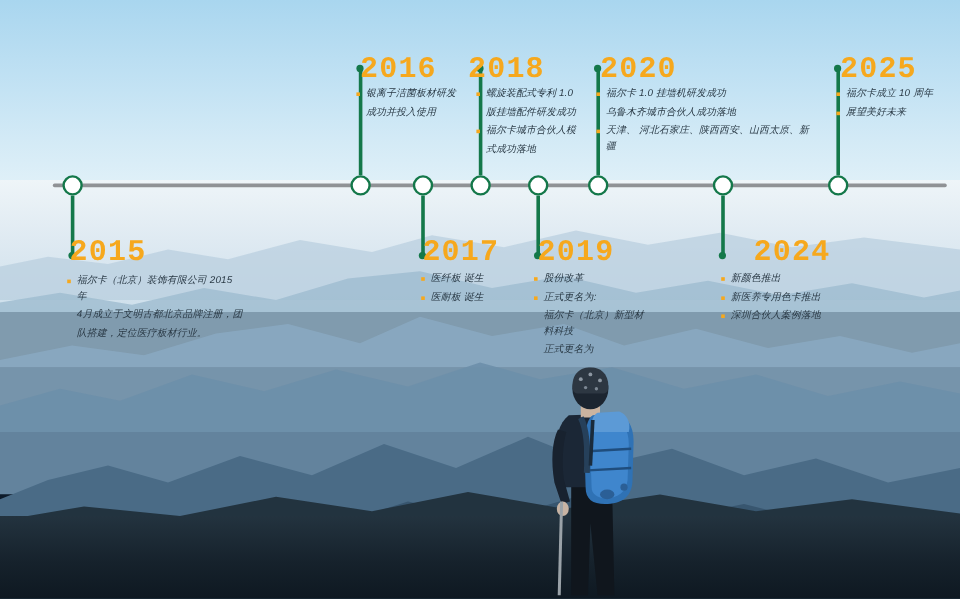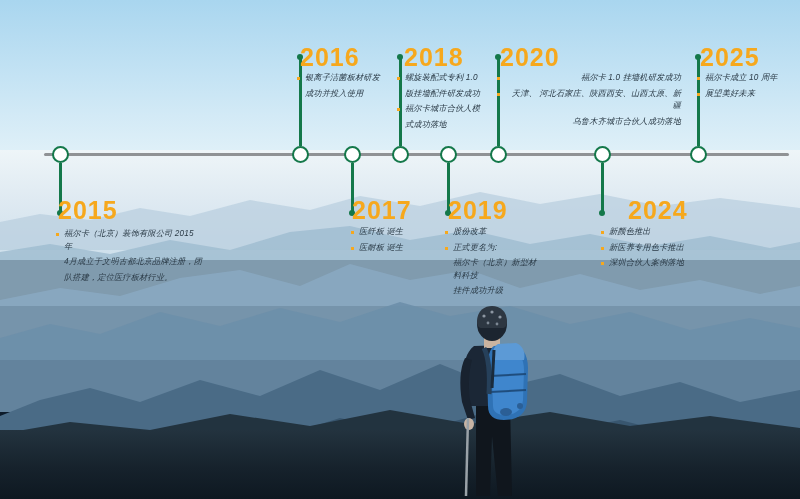--- a/index.html
+++ b/index.html
@@ -58,21 +58,21 @@
   .cap {
     position:absolute; width:6px; height:6px; border-radius:50%;
     background:#14784a; margin-left:-1.75px;
   }
 
   
   .evt { position:absolute; }
   .year {
     color:#f6a81d; font-size:25px; font-weight:bold;
     letter-spacing:1px; line-height:1; white-space:nowrap;
-    font-family:Liberation Sans, sans-serif;
+    font-family:Liberation Mono, monospace;
   }
   .bullet {
     position:relative; padding-left:9px; margin-bottom:3px;
     font-size:8.2px; line-height:12.5px; color:#2a3a46;
     letter-spacing:0.15px;
     font-style:italic;
   }
   .bullet::before {
     content:""; position:absolute; left:1px; top:5px;
     width:3px; height:3px; background:#f6a81d; border-radius:0;
@@ -176,45 +176,45 @@
       <div class="cap" style="left: 351.2px; top: 210px;"></div>
       <div class="node" title="2017" style="left: 344px;"></div>
       <div class="evt year" style="left: 352px; top: 198px;">2017</div>
       <div class="evt bot" style="left: 350px; top: 226px; width: 90px;">
         <div class="bullet">医纤板 诞生</div>
         <div class="bullet">医耐板 诞生</div>
       </div>
       <div class="stem" style="left: 399.2px; top: 57px; height: 89px;"></div>
       <div class="cap" style="left: 399.2px; top: 54px;"></div>
       <div class="node" title="2018" style="left: 392px;"></div>
-      <div class="evt year" style="left: 404px; top: 45px;">2018</div>
+      <div class="evt year" style="left: 390px; top: 45px;">2018</div>
       <div class="evt top" style="left: 396px; top: 72px; width: 96px;">
         <div class="bullet">螺旋装配式专利 1.0</div>
         <div class="bullet nodot">版挂墙配件研发成功</div>
         <div class="bullet">福尔卡城市合伙人模</div>
         <div class="bullet nodot">式成功落地</div>
       </div>
       <div class="stem" style="left: 447.2px; top: 163px; height: 50px;"></div>
       <div class="cap" style="left: 447.2px; top: 210px;"></div>
       <div class="node" title="2019" style="left: 440px;"></div>
       <div class="evt year" style="left: 448px; top: 198px;">2019</div>
       <div class="evt bot" style="left: 444px; top: 226px; width: 100px;">
         <div class="bullet">股份改革</div>
         <div class="bullet">正式更名为:</div>
         <div class="bullet nodot">福尔卡（北京）新型材料科技</div>
-        <div class="bullet nodot">挂件成功升级</div>
+        <div class="bullet nodot">正式更名为</div>
       </div>
       <div class="stem" style="left: 497.2px; top: 57px; height: 89px;"></div>
       <div class="cap" style="left: 497.2px; top: 54px;"></div>
       <div class="node" title="2020" style="left: 490px;"></div>
       <div class="evt year" style="left: 500px; top: 45px;">2020</div>
-      <div class="evt top" style="left: 496px; top: 72px; width: 185px; text-align: right;">
+      <div class="evt top" style="left: 496px; top: 72px; width: 185px;">
         <div class="bullet">福尔卡 1.0 挂墙机研发成功</div>
+        <div class="bullet nodot">乌鲁木齐城市合伙人成功落地</div>
         <div class="bullet">天津、 河北石家庄、陕西西安、山西太原、新疆</div>
-        <div class="bullet nodot">乌鲁木齐城市合伙人成功落地</div>
       </div>
       <div class="stem" style="left: 601.2px; top: 163px; height: 50px;"></div>
       <div class="cap" style="left: 601.2px; top: 210px;"></div>
       <div class="node" title="2024" style="left: 594px;"></div>
       <div class="evt year" style="left: 604px; top: 198px; margin-left: 24px;">2024</div>
       <div class="evt bot" style="left: 600px; top: 226px; width: 120px;">
         <div class="bullet">新颜色推出</div>
         <div class="bullet">新医养专用色卡推出</div>
         <div class="bullet">深圳合伙人案例落地</div>
       </div>

